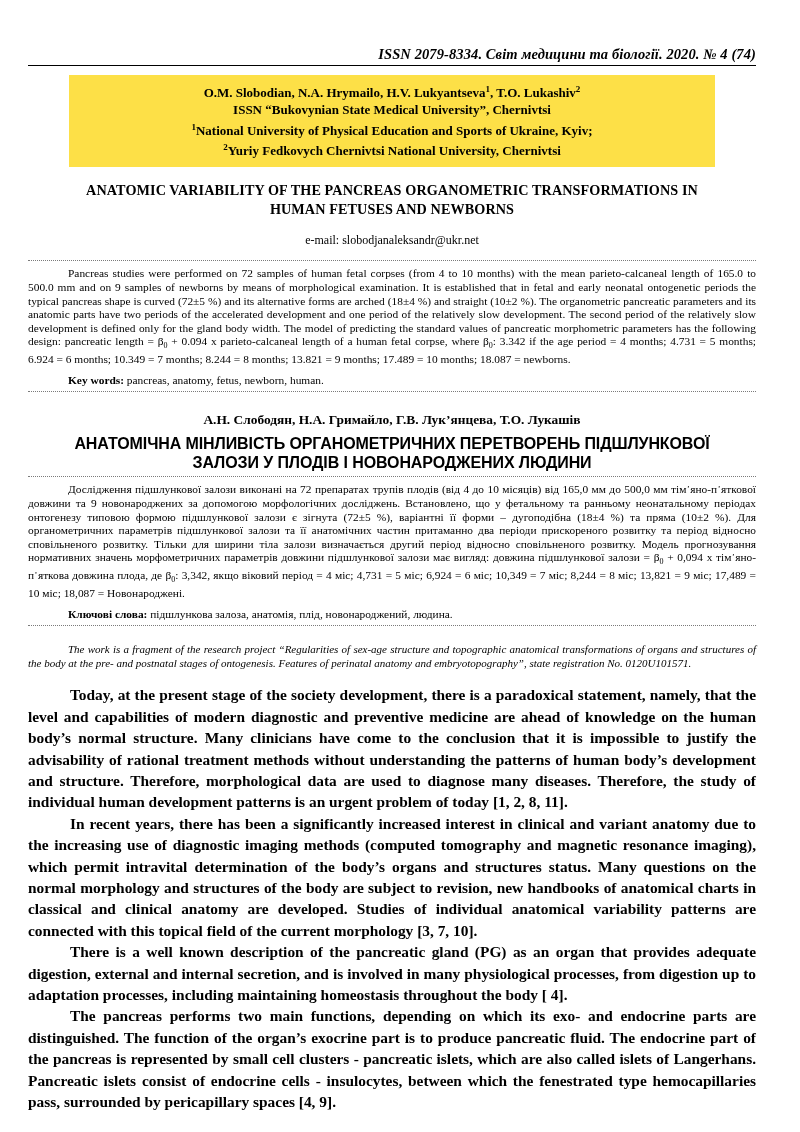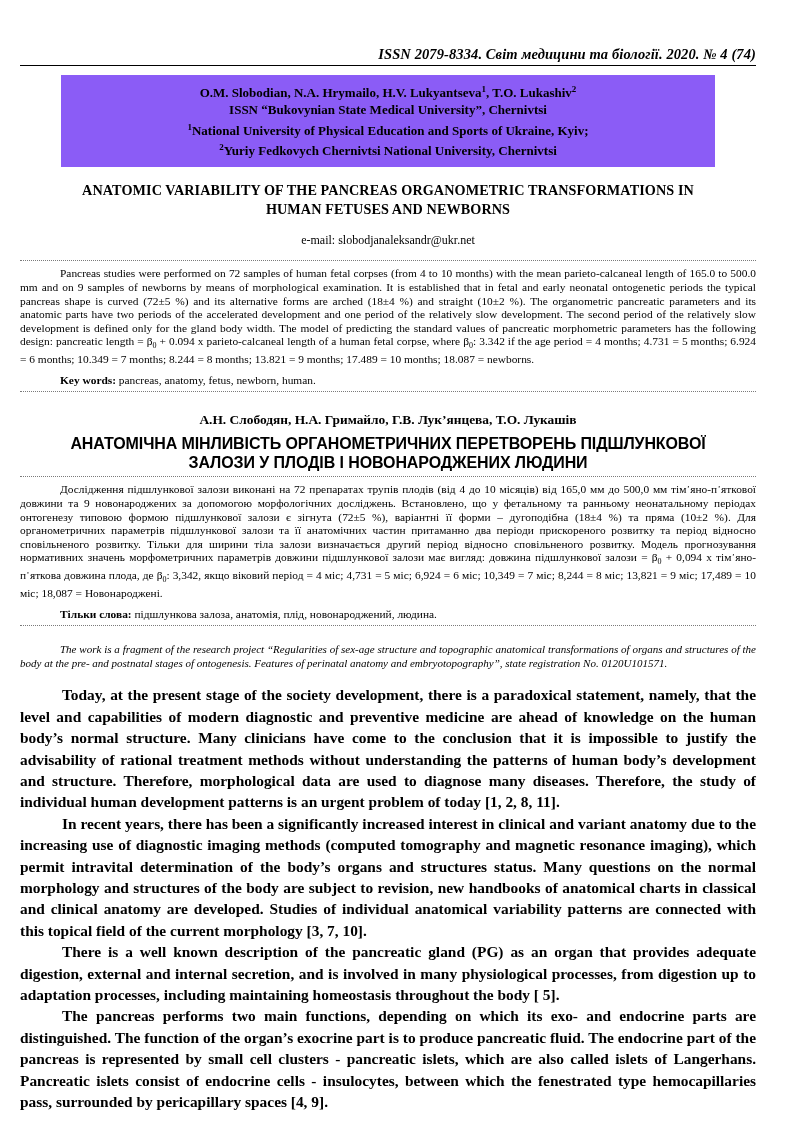--- a/index.html
+++ b/index.html
@@ -12,21 +12,21 @@
     height: 1132px;
     font-family: "Liberation Serif", serif;
     color: #000000;
     position: relative;
     overflow: hidden;
   }
   .page {
     width: 800px;
     height: 816px;
     box-sizing: border-box;
-    padding: 40px 44px 0 20px;
+    padding: 40px 44px 0 28px;
     position: relative;
   }
 
   
   .running-head {
     text-align: right;
     font-style: italic;
     font-weight: bold;
     font-size: 14.5px;
     letter-spacing: 0.1px;
@@ -41,21 +41,21 @@
   
   .idblock {
     font-weight: bold;
     font-size: 12.4px;
     line-height: 15.5px;
     margin-bottom: 10px;
   }
 
   
   .author-band {
-    background: #8b5cf6;
+    background: #fde047;
     margin: 0 41px 0 41px;
     padding: 6px 6px 7px 6px;
     text-align: center;
     font-weight: bold;
     font-size: 13px;
     line-height: 16.6px;
   }
   .author-band sup { font-size: 9px; vertical-align: super; }
 
   
@@ -188,28 +188,28 @@
 
   <div class="dotrule"></div>
 
   <div class="ua-authors">А.Н. Слободян, Н.А. Гримайло, Г.В. Лук’янцева, Т.О. Лукашів</div>
   <div class="ua-title">АНАТОМІЧНА МІНЛИВІСТЬ ОРГАНОМЕТРИЧНИХ ПЕРЕТВОРЕНЬ ПІДШЛУНКОВОЇ ЗАЛОЗИ У ПЛОДІВ І НОВОНАРОДЖЕНИХ ЛЮДИНИ</div>
 
   <div class="dotrule"></div>
 
   <div class="abstract">
     <span>Дослідження підшлункової залози виконані на 72 препаратах трупів плодів (від 4 до 10 місяців) від 165,0 мм до 500,0 мм тім᾽яно-п᾽яткової довжини та 9 новонароджених за допомогою морфологічних досліджень. Встановлено, що у фетальному та ранньому неонатальному періодах онтогенезу типовою формою підшлункової залози є зігнута (72±5 %), варіантні її форми – дугоподібна (18±4 %) та пряма (10±2 %). Для органометричних параметрів підшлункової залози та її анатомічних частин притаманно два періоди прискореного розвитку та період відносно сповільненого розвитку. Тільки для ширини тіла залози визначається другий період відносно сповільненого розвитку. Модель прогнозування нормативних значень морфометричних параметрів довжини підшлункової залози має вигляд: довжина підшлункової залози = β</span><sub>0</sub><span> + 0,094 х тім᾽яно-п᾽яткова довжина плода, де β</span><sub>0</sub><span>: 3,342, якщо віковий період = 4 міс; 4,731 = 5 міс; 6,924 = 6 міс; 10,349 = 7 міс; 8,244 = 8 міс; 13,821 = 9 міс; 17,489 = 10 міс; 18,087 = Новонароджені.</span>
-    <span class="kw"><b>Тільки слова:</b><span> підшлункова залоза, анатомія, плід, новонароджений, людина.</span></span>
+    <span class="kw"><b>Ключові слова:</b><span> підшлункова залоза, анатомія, плід, новонароджений, людина.</span></span>
   </div>
 
   <div class="dotrule"></div>
 
   <div class="project-note">The work is a fragment of the research project “Regularities of sex-age structure and topographic anatomical transformations of organs and structures of the body at the pre- and postnatal stages of ontogenesis. Features of perinatal anatomy and embryotopography”, state registration No. 0120U101571.</div>
 
   <div class="body-text">
     <p>Today, at the present stage of the society development, there is a paradoxical statement, namely, that the level and capabilities of modern diagnostic and preventive medicine are ahead of knowledge on the human body’s normal structure. Many clinicians have come to the conclusion that it is impossible to justify the advisability of rational treatment methods without understanding the patterns of human body’s development and structure. Therefore, morphological data are used to diagnose many diseases. Therefore, the study of individual human development patterns is an urgent problem of today [1, 2, 8, 11].</p>
     <p>In recent years, there has been a significantly increased interest in clinical and variant anatomy due to the increasing use of diagnostic imaging methods (computed tomography and magnetic resonance imaging), which permit intravital determination of the body’s organs and structures status. Many questions on the normal morphology and structures of the body are subject to revision, new handbooks of anatomical charts in classical and clinical anatomy are developed. Studies of individual anatomical variability patterns are connected with this topical field of the current morphology [3, 7, 10].</p>
-    <p>There is a well known description of the pancreatic gland (PG) as an organ that provides adequate digestion, external and internal secretion, and is involved in many physiological processes, from digestion up to adaptation processes, including maintaining homeostasis throughout the body [ 5].</p>
+    <p>There is a well known description of the pancreatic gland (PG) as an organ that provides adequate digestion, external and internal secretion, and is involved in many physiological processes, from digestion up to adaptation processes, including maintaining homeostasis throughout the body [ 4].</p>
     <p>The pancreas performs two main functions, depending on which its exo- and endocrine parts are distinguished. The function of the organ’s exocrine part is to produce pancreatic fluid. The endocrine part of the pancreas is represented by small cell clusters - pancreatic islets, which are also called islets of Langerhans. Pancreatic islets consist of endocrine cells - insulocytes, between which the fenestrated type hemocapillaries pass, surrounded by pericapillary spaces [4, 9].</p>
   </div>
 
 
 </div>
 
 </body></html>

